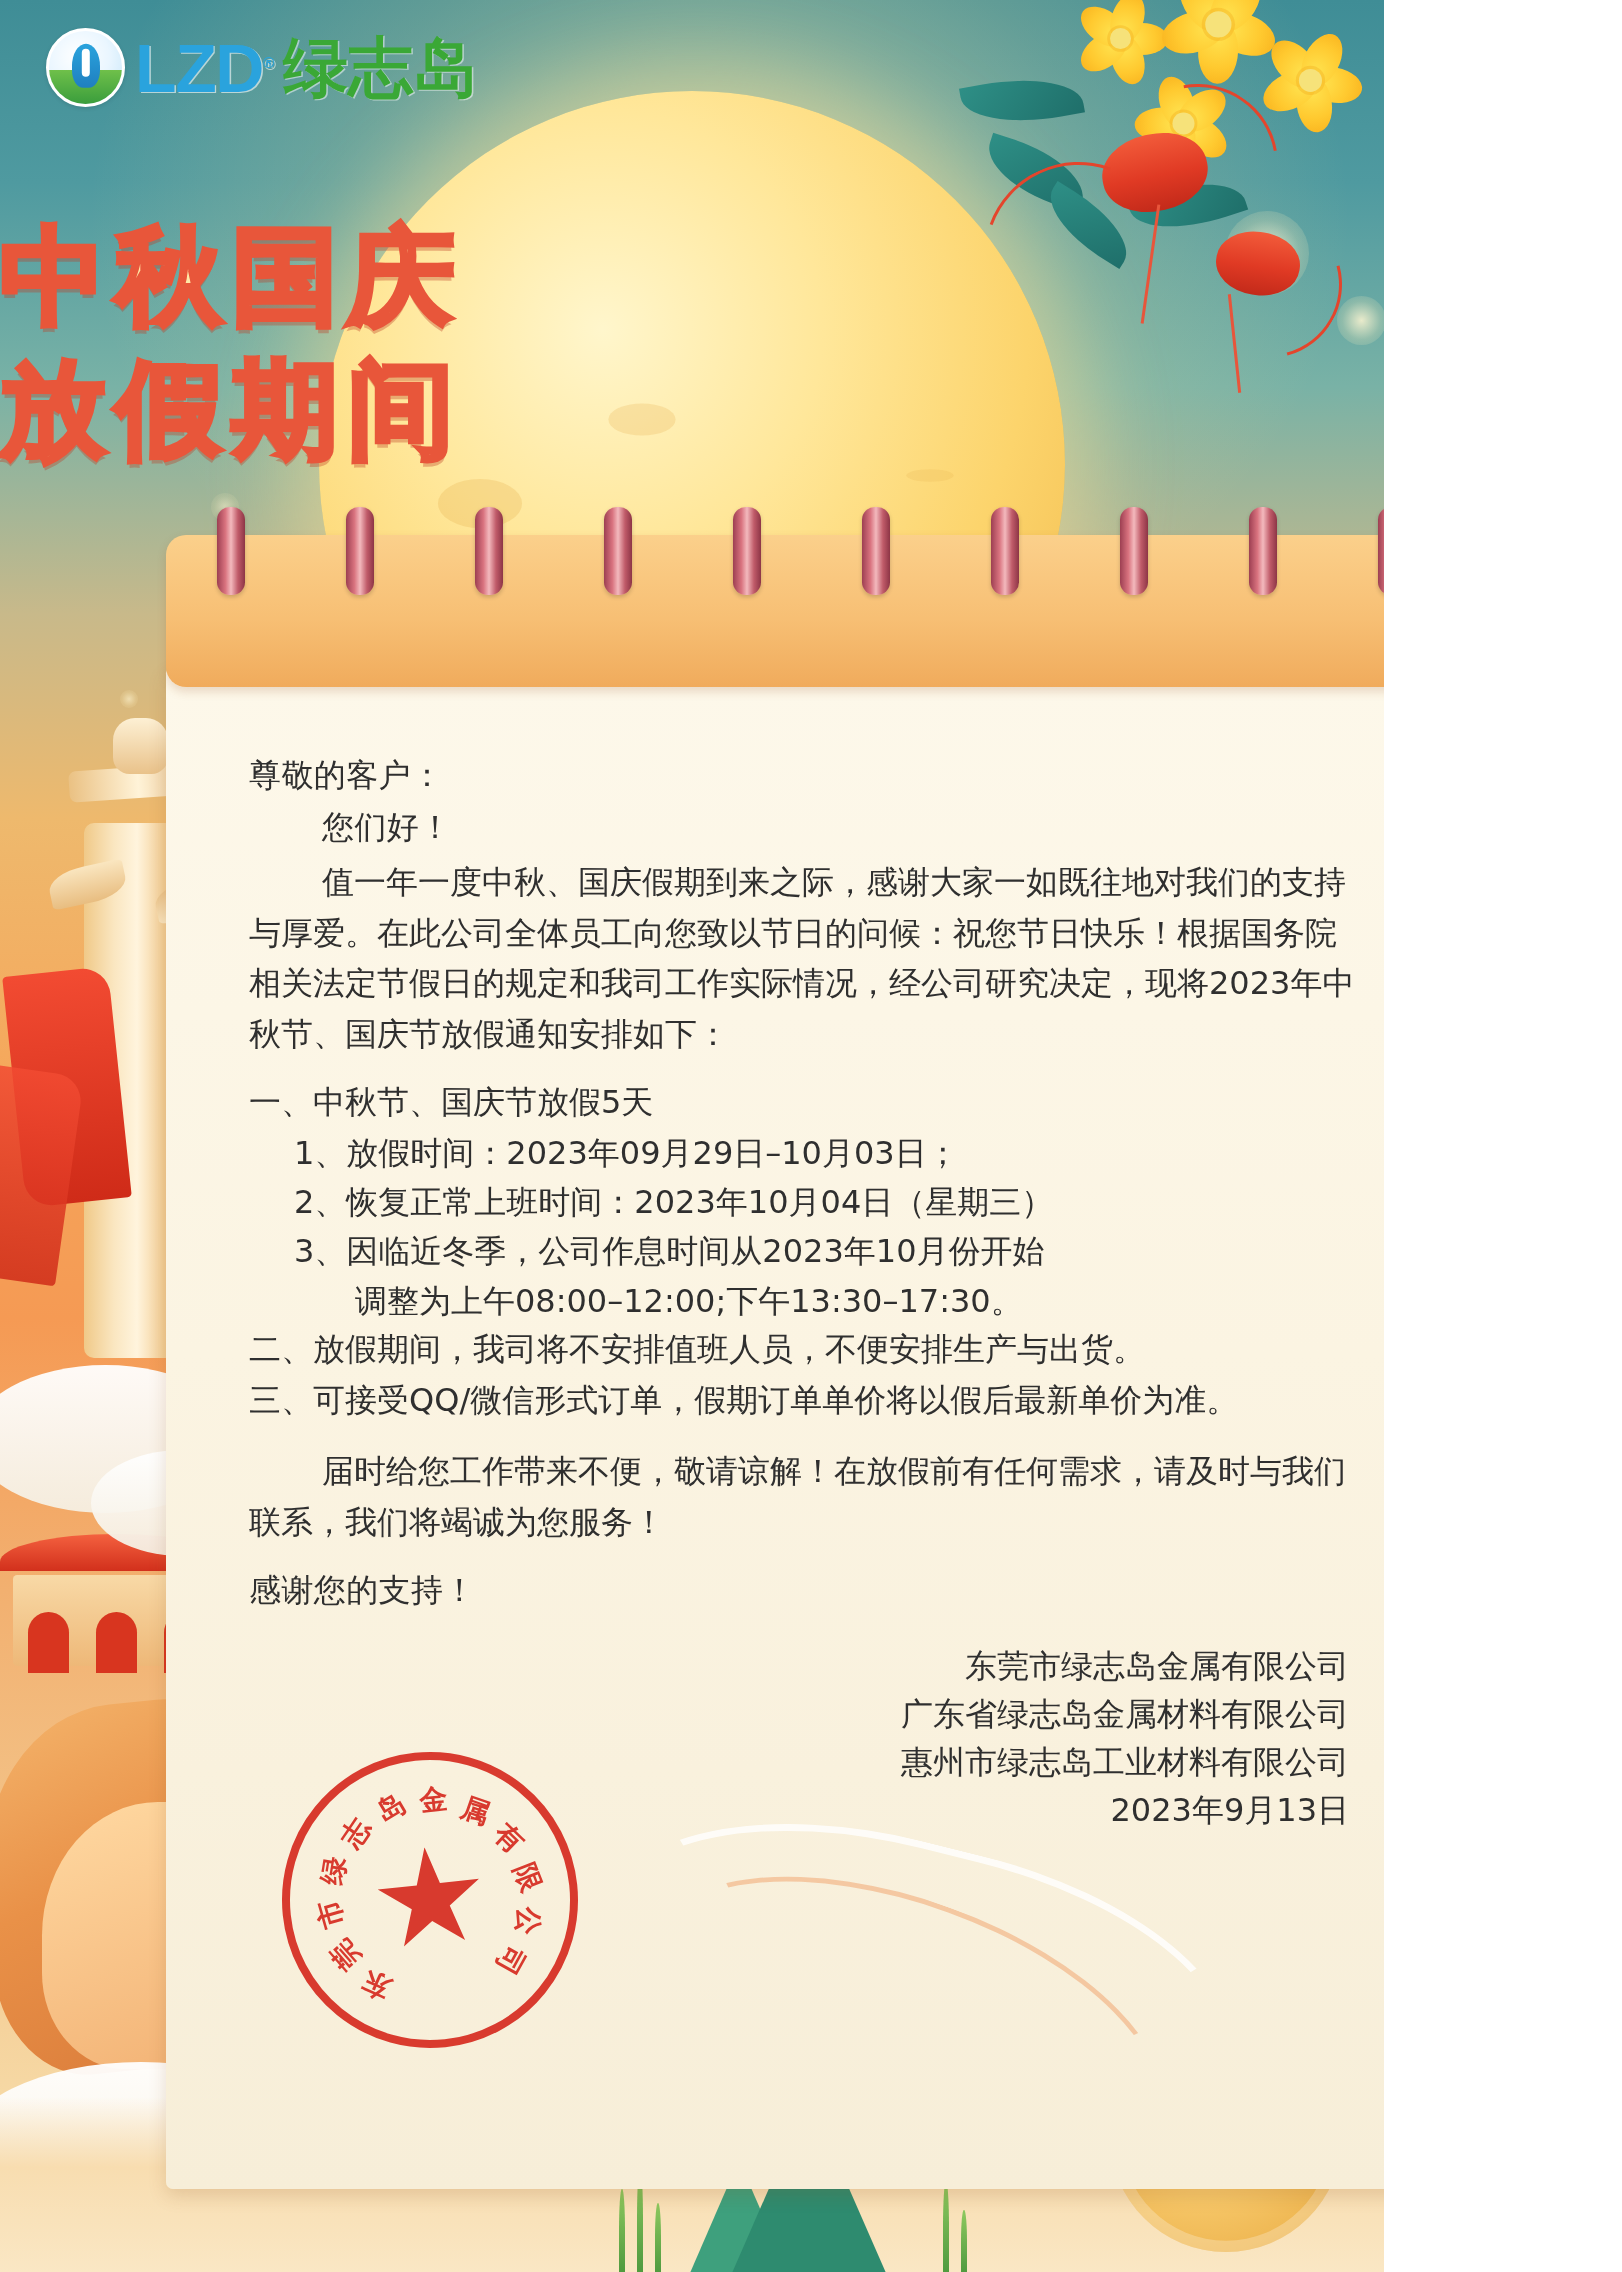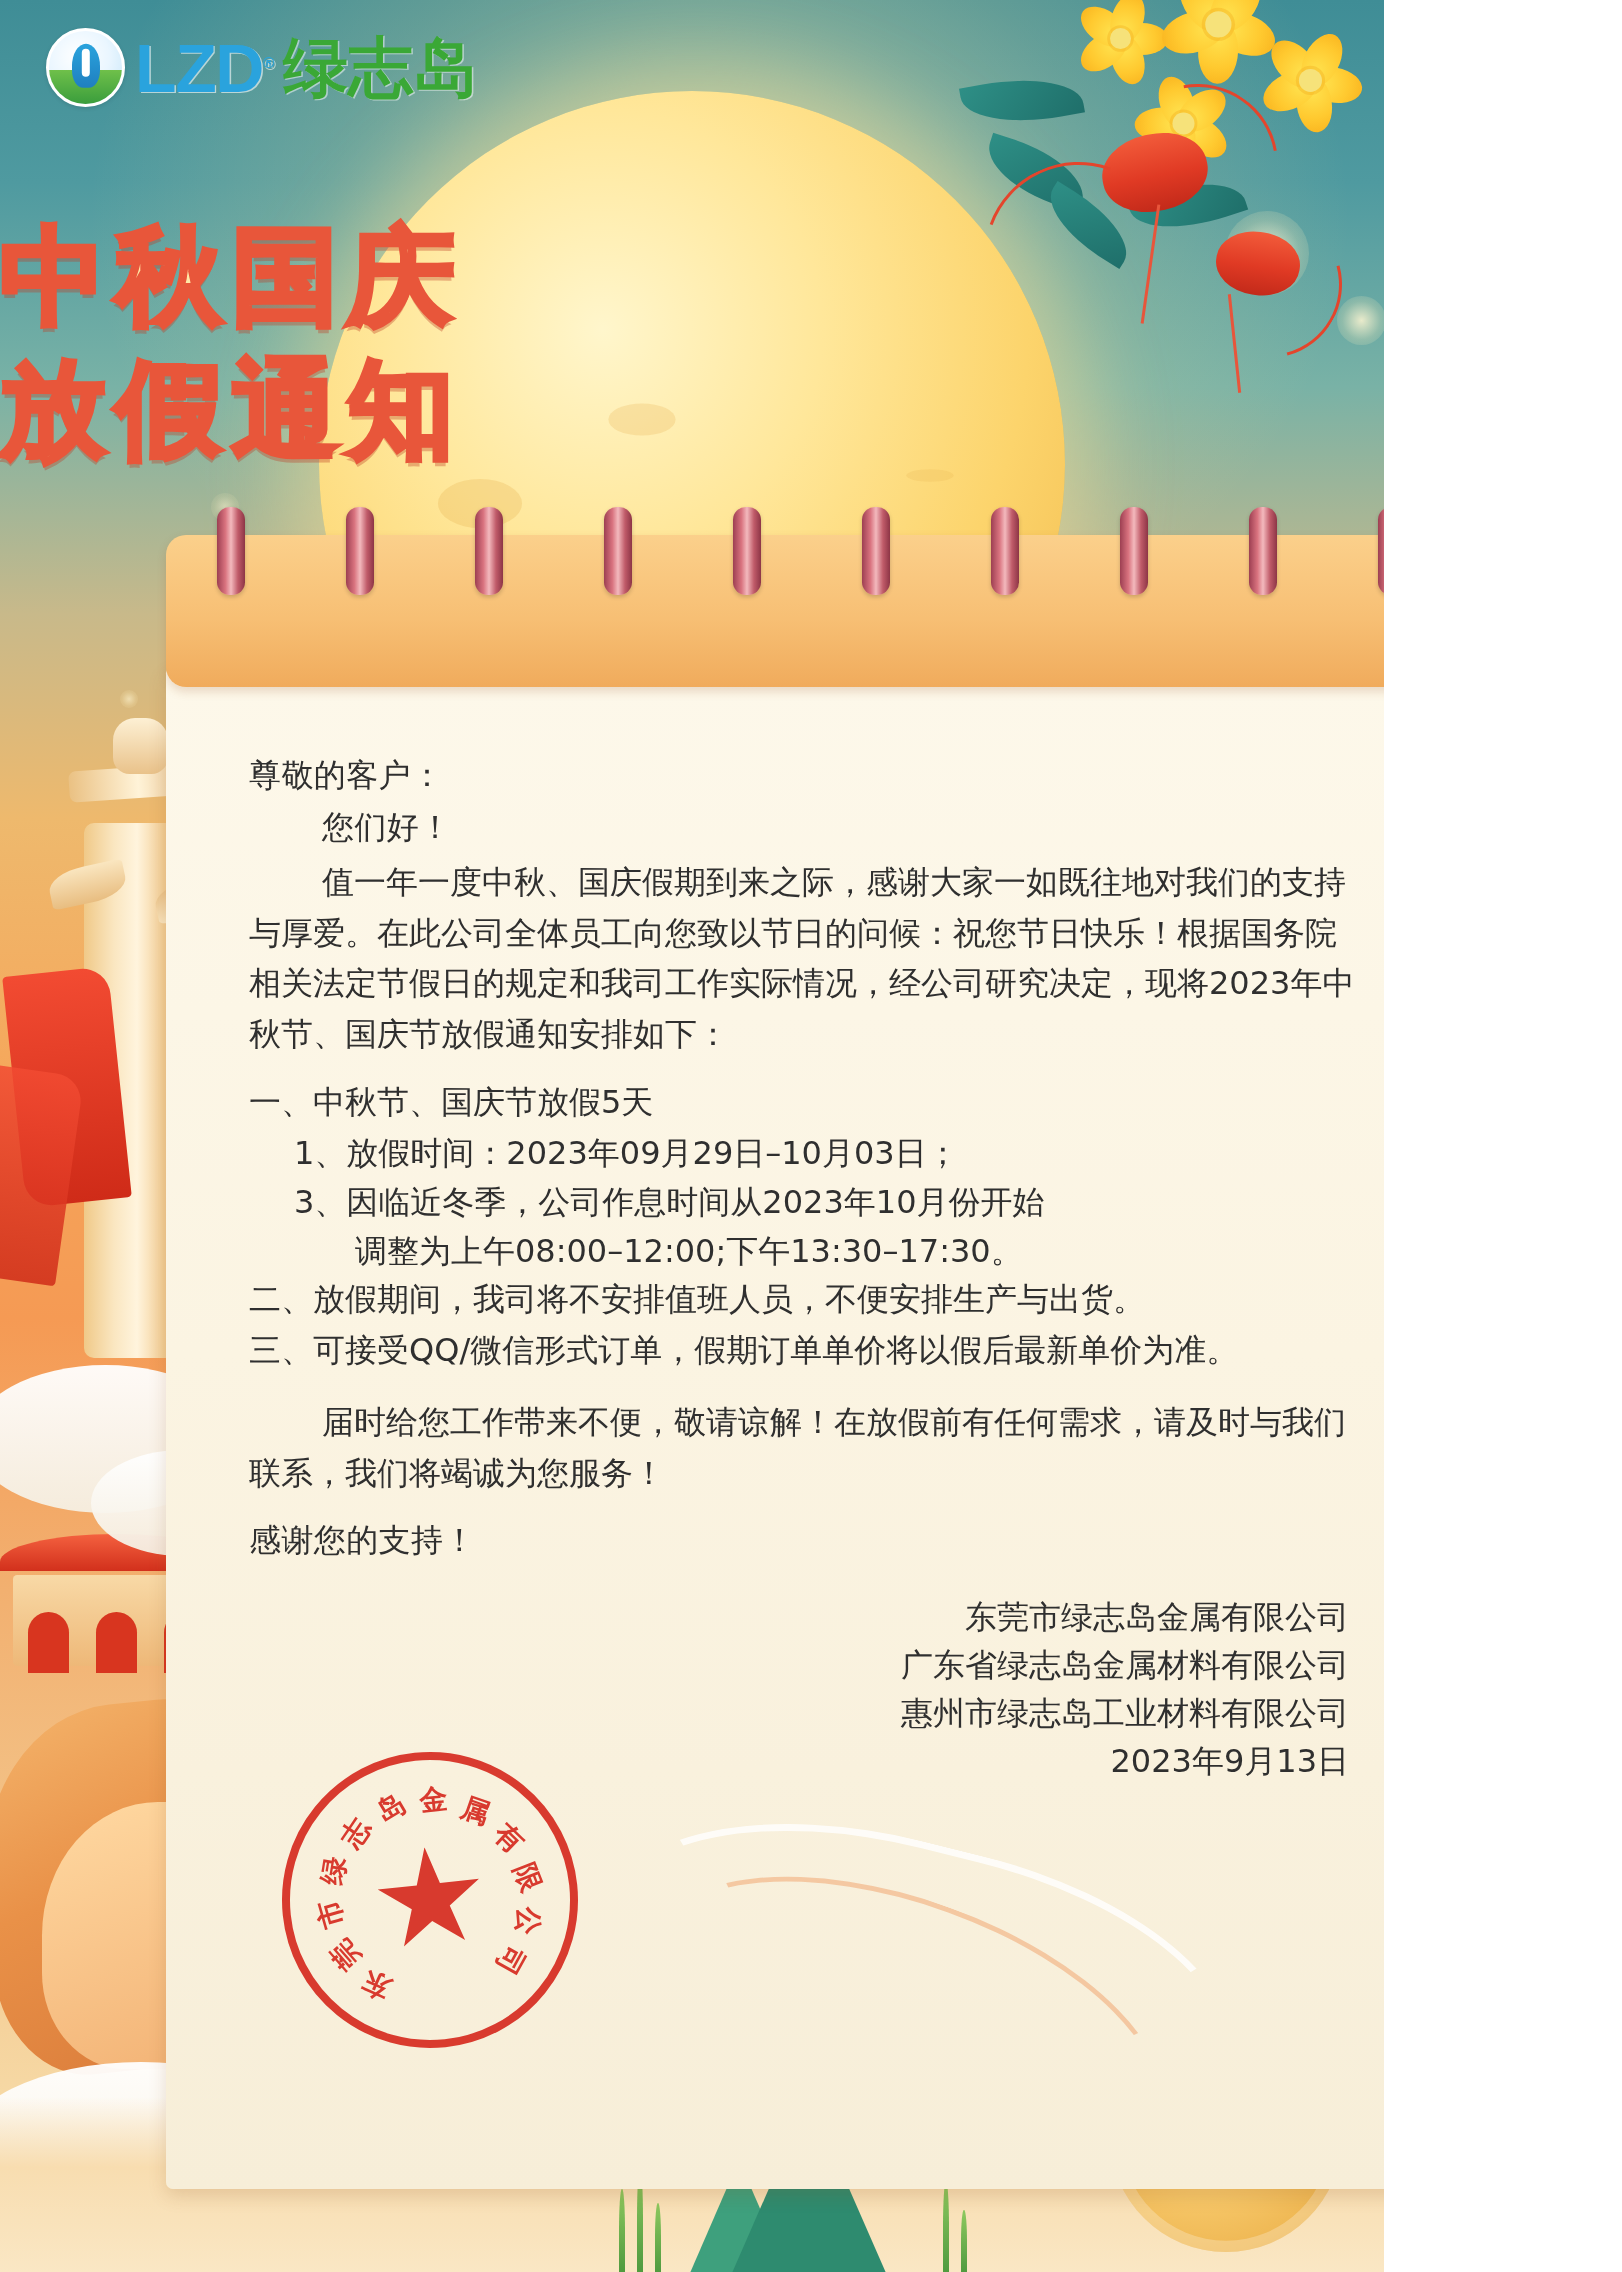--- a/index.html
+++ b/index.html
@@ -568,21 +568,21 @@
       <div class="mark"></div>
     </div>
     <div class="logo-text-lzd">
       <span>LZD</span><span class="logo-reg">®</span>
     </div>
     <div class="logo-cn">绿志岛</div>
   </div>
 
   <div class="title-wrap">
     <div class="title-line">中秋国庆</div>
-    <div class="title-line">放假通知</div>
+    <div class="title-line">放假期间</div>
   </div>
 
   <div class="notebook-top"></div>
   <div class="rings">
     <div class="ring"></div>
     <div class="ring"></div>
     <div class="ring"></div>
     <div class="ring"></div>
     <div class="ring"></div>
     <div class="ring"></div>
@@ -593,20 +593,21 @@
   </div>
 
   <div class="paper">
     <div class="paper-inner">
       <div class="p-line greet">尊敬的客户：</div>
       <div class="p-line indent2">您们好！</div>
       <div class="para">值一年一度中秋、国庆假期到来之际，感谢大家一如既往地对我们的支持与厚爱。在此公司全体员工向您致以节日的问候：祝您节日快乐！根据国务院相关法定节假日的规定和我司工作实际情况，经公司研究决定，现将2023年中秋节、国庆节放假通知安排如下：</div>
 
       <div class="item">一、中秋节、国庆节放假5天</div>
       <div class="sub">1、放假时间：2023年09月29日–10月03日；</div>
+      <div class="sub">2、恢复正常上班时间：2023年10月04日（星期三）</div>
       <div class="sub">3、因临近冬季，公司作息时间从2023年10月份开始</div>
       <div class="sub-cont">调整为上午08:00–12:00;下午13:30–17:30。</div>
 
       <div class="hang">二、放假期间，我司将不安排值班人员，不便安排生产与出货。</div>
       <div class="hang">三、可接受QQ/微信形式订单，假期订单单价将以假后最新单价为准。</div>
 
       <div class="para closing">届时给您工作带来不便，敬请谅解！在放假前有任何需求，请及时与我们联系，我们将竭诚为您服务！</div>
       <div class="p-line">感谢您的支持！</div>
 
       <div class="sign">

